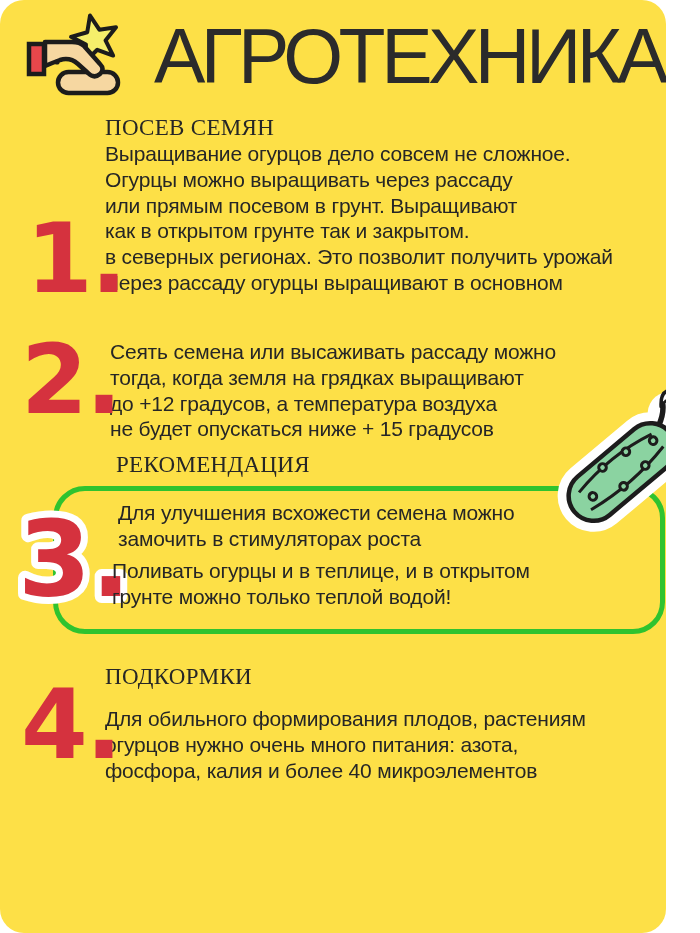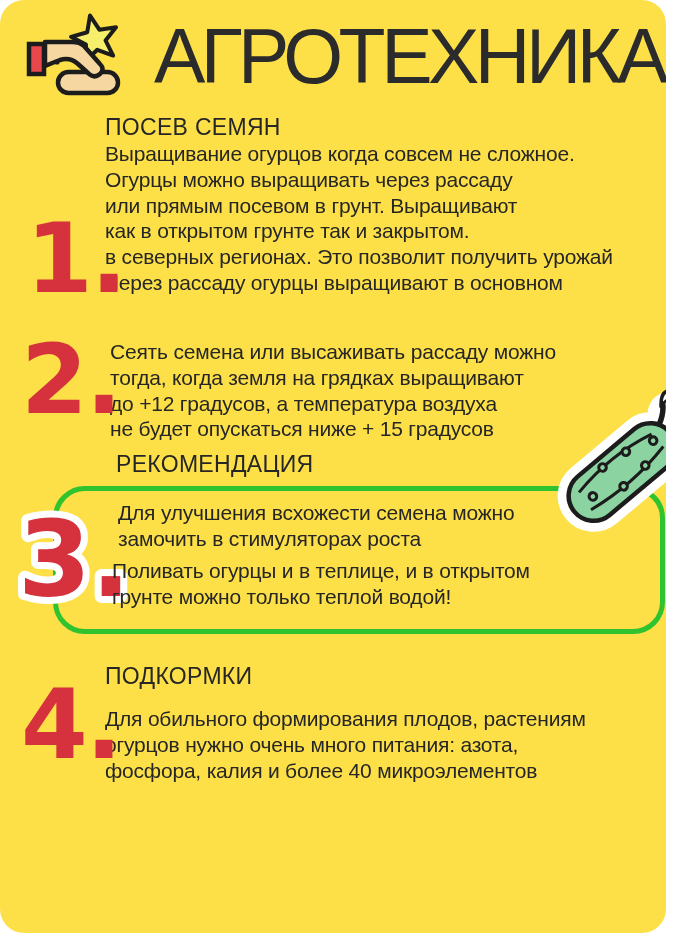--- a/index.html
+++ b/index.html
@@ -7,21 +7,21 @@
     position:relative;width:666px;height:933px;background:#fde047;overflow:hidden;
     font-family:"Liberation Sans","DejaVu Sans",sans-serif;color:#262626;border-radius:24px;
   }
   .title{
     position:absolute;left:154px;top:16px;margin:0;
     font-size:77px;font-weight:500;letter-spacing:-4.5px;color:#2b2b2b;
     white-space:nowrap;line-height:1.05;
   }
   .heading{
     position:absolute;font-size:23px;font-weight:500;letter-spacing:0.3px;
-    color:#262626;white-space:nowrap;line-height:1.1;
+    color:#262626;white-space:nowrap;line-height:1.1;font-family:Liberation Serif, serif;
   }
   .para{position:absolute;font-size:21px;line-height:25.8px;letter-spacing:-0.2px;color:#262626;}
   .para .ln{white-space:nowrap;}
   .boxpara{position:absolute;font-size:21px;line-height:26px;letter-spacing:-0.2px;color:#262626;z-index:4;}
   .boxpara .ln{white-space:nowrap;}
   .num{
     position:absolute;font-family:"DejaVu Sans","Liberation Sans",sans-serif;
     font-size:96px;font-weight:700;line-height:1;letter-spacing:-2px;color:#d5323e;z-index:3;
   }
   .reco-box{
@@ -47,21 +47,21 @@
       <rect x="15" y="41" width="15" height="30" fill="#e8474b" stroke="#1c1c1c" stroke-width="4.5"></rect>
       <circle cx="43" cy="59" r="2.6" fill="#1c1c1c"></circle>
     </g>
   </svg>
 
   <h1 class="title">АГРОТЕХНИКА</h1>
 
   <div class="num" style="left:26px;top:211px">1.</div>
   <div class="heading" style="left:105px;top:115px">ПОСЕВ СЕМЯН</div>
   <div class="para" style="left:105px;top:141px">
-    <div class="ln">Выращивание огурцов когда совсем не сложное.</div>
+    <div class="ln">Выращивание огурцов дело совсем не сложное.</div>
     <div class="ln">Огурцы можно выращивать через рассаду</div>
     <div class="ln">или прямым посевом в грунт. Выращивают</div>
     <div class="ln">как в открытом грунте так и закрытом.</div>
     <div class="ln">в северных регионах. Это позволит получить урожай</div>
     <div class="ln">Через рассаду огурцы выращивают в основном</div>
   </div>
 
   <div class="num" style="left:21px;top:332px">2.</div>
   <div class="para" style="left:110px;top:339px">
     <div class="ln">Сеять семена или высаживать рассаду можно</div>

